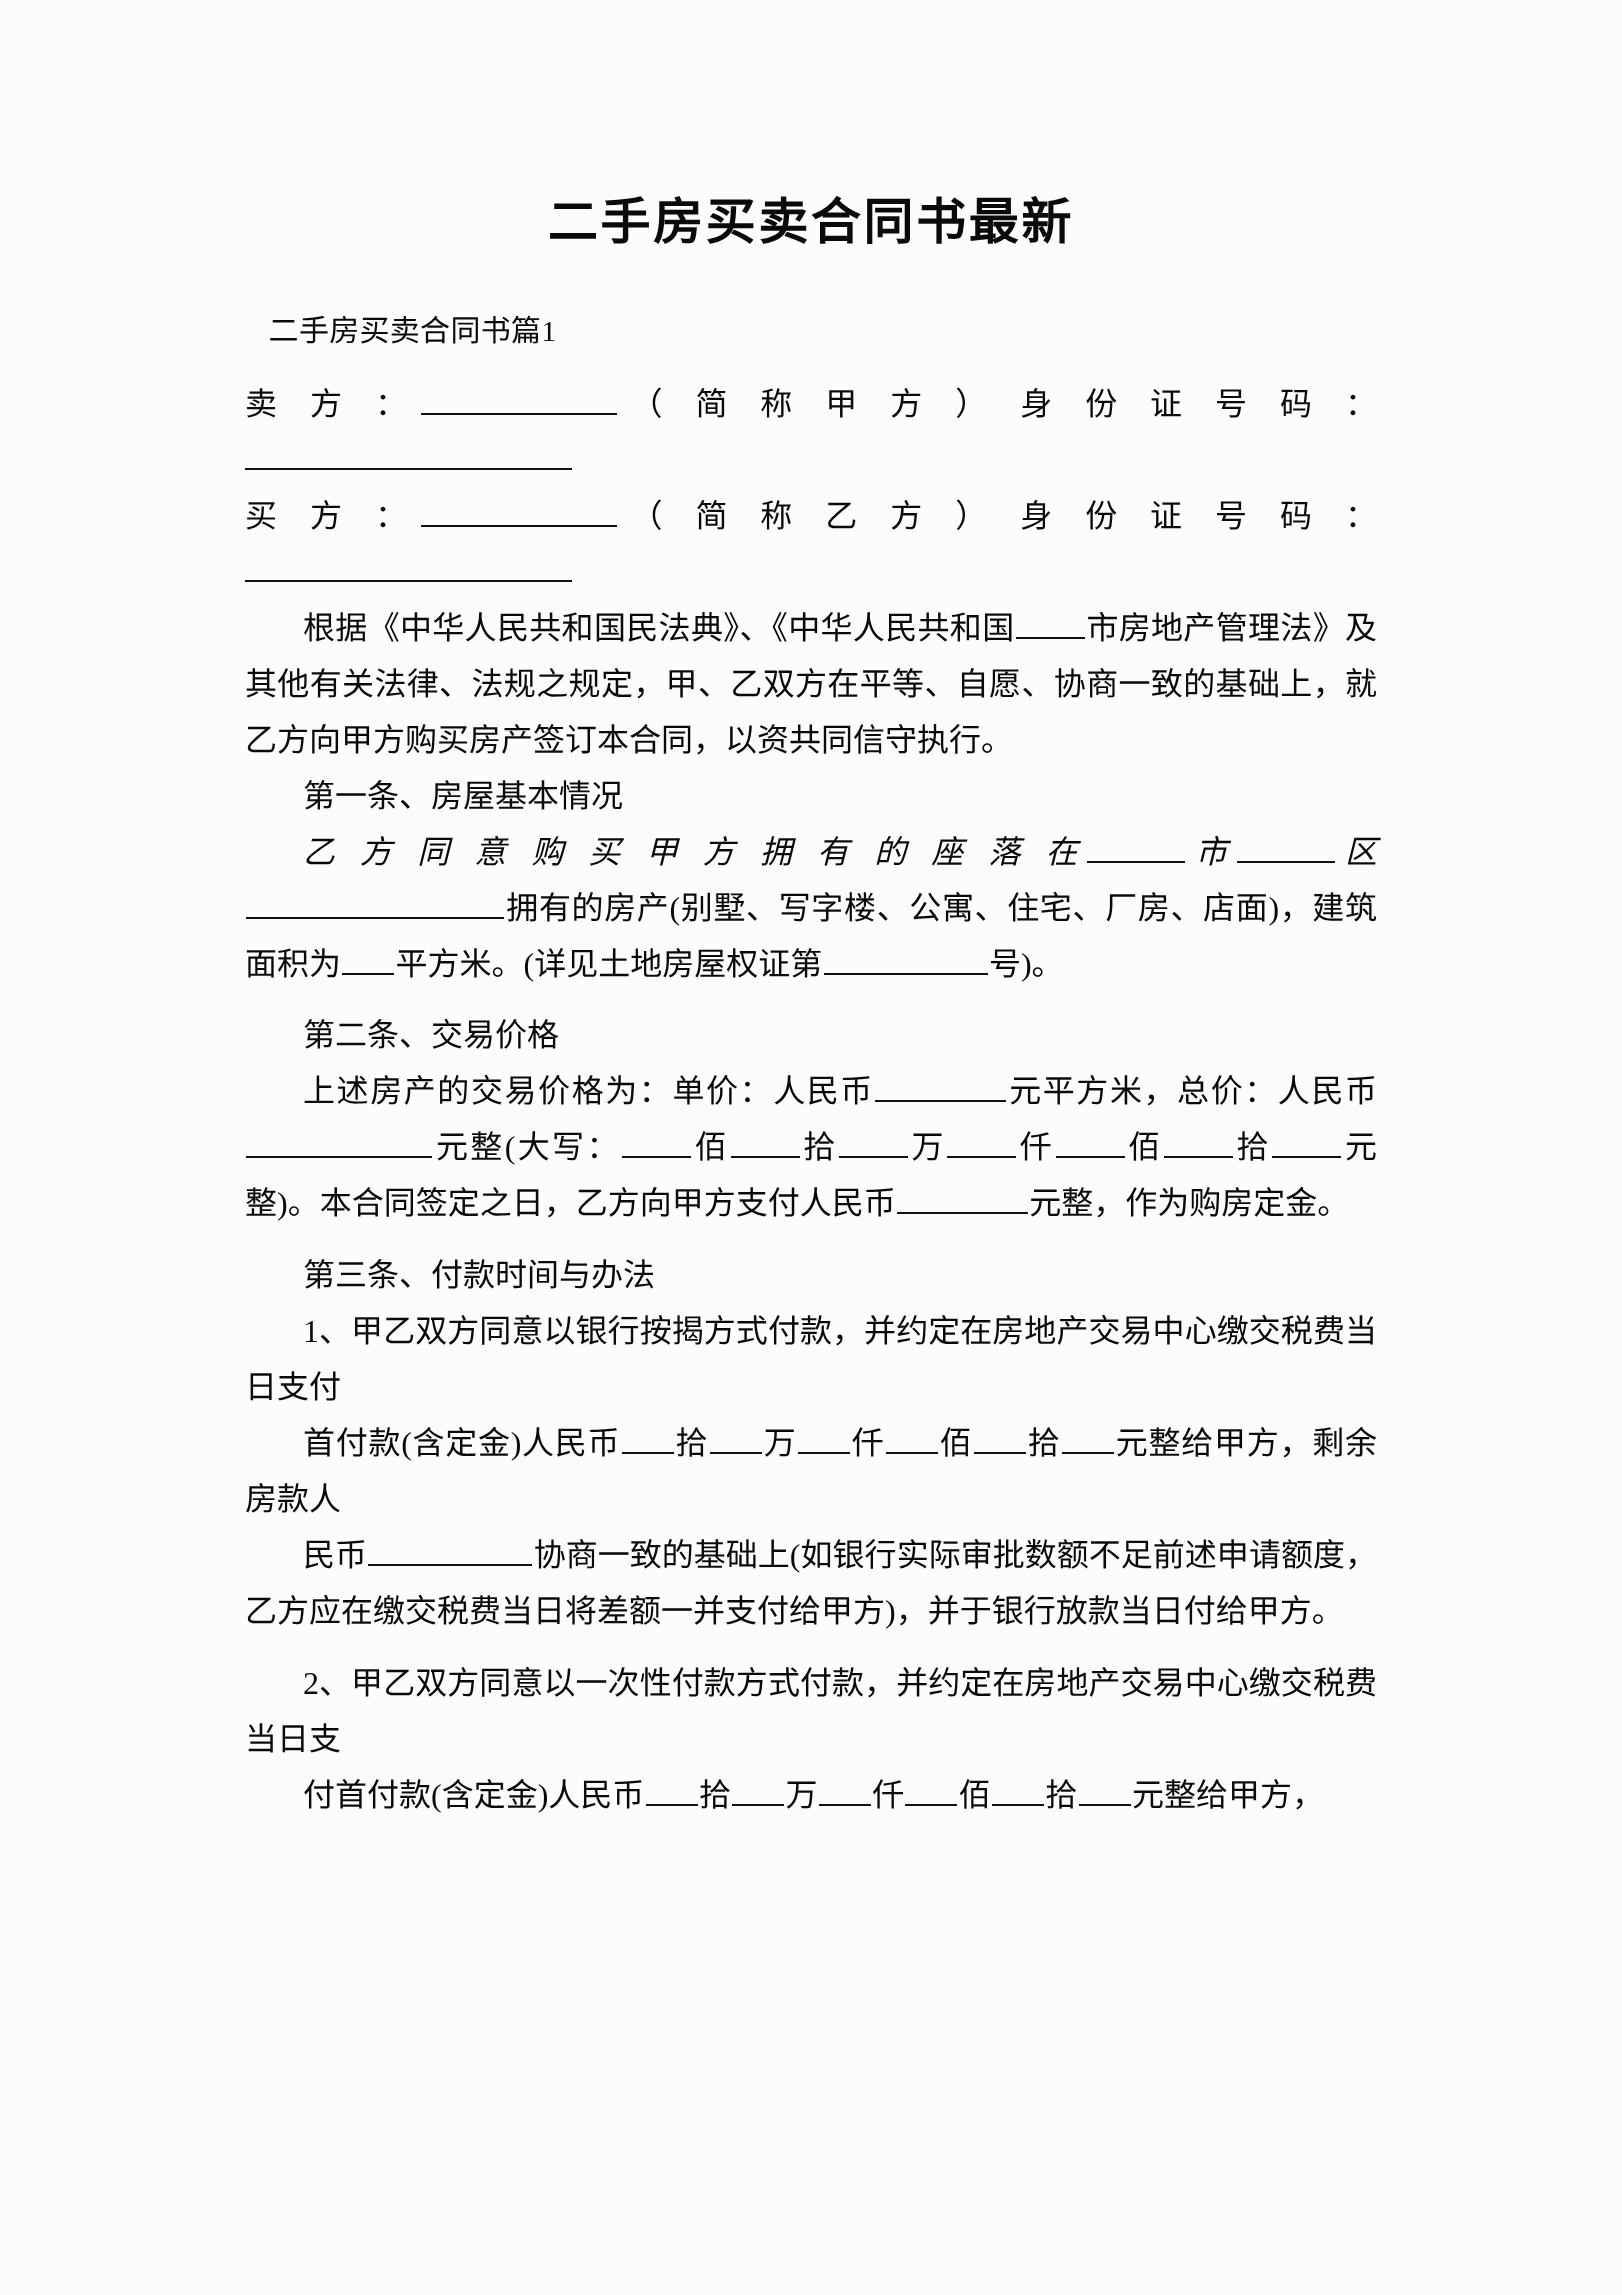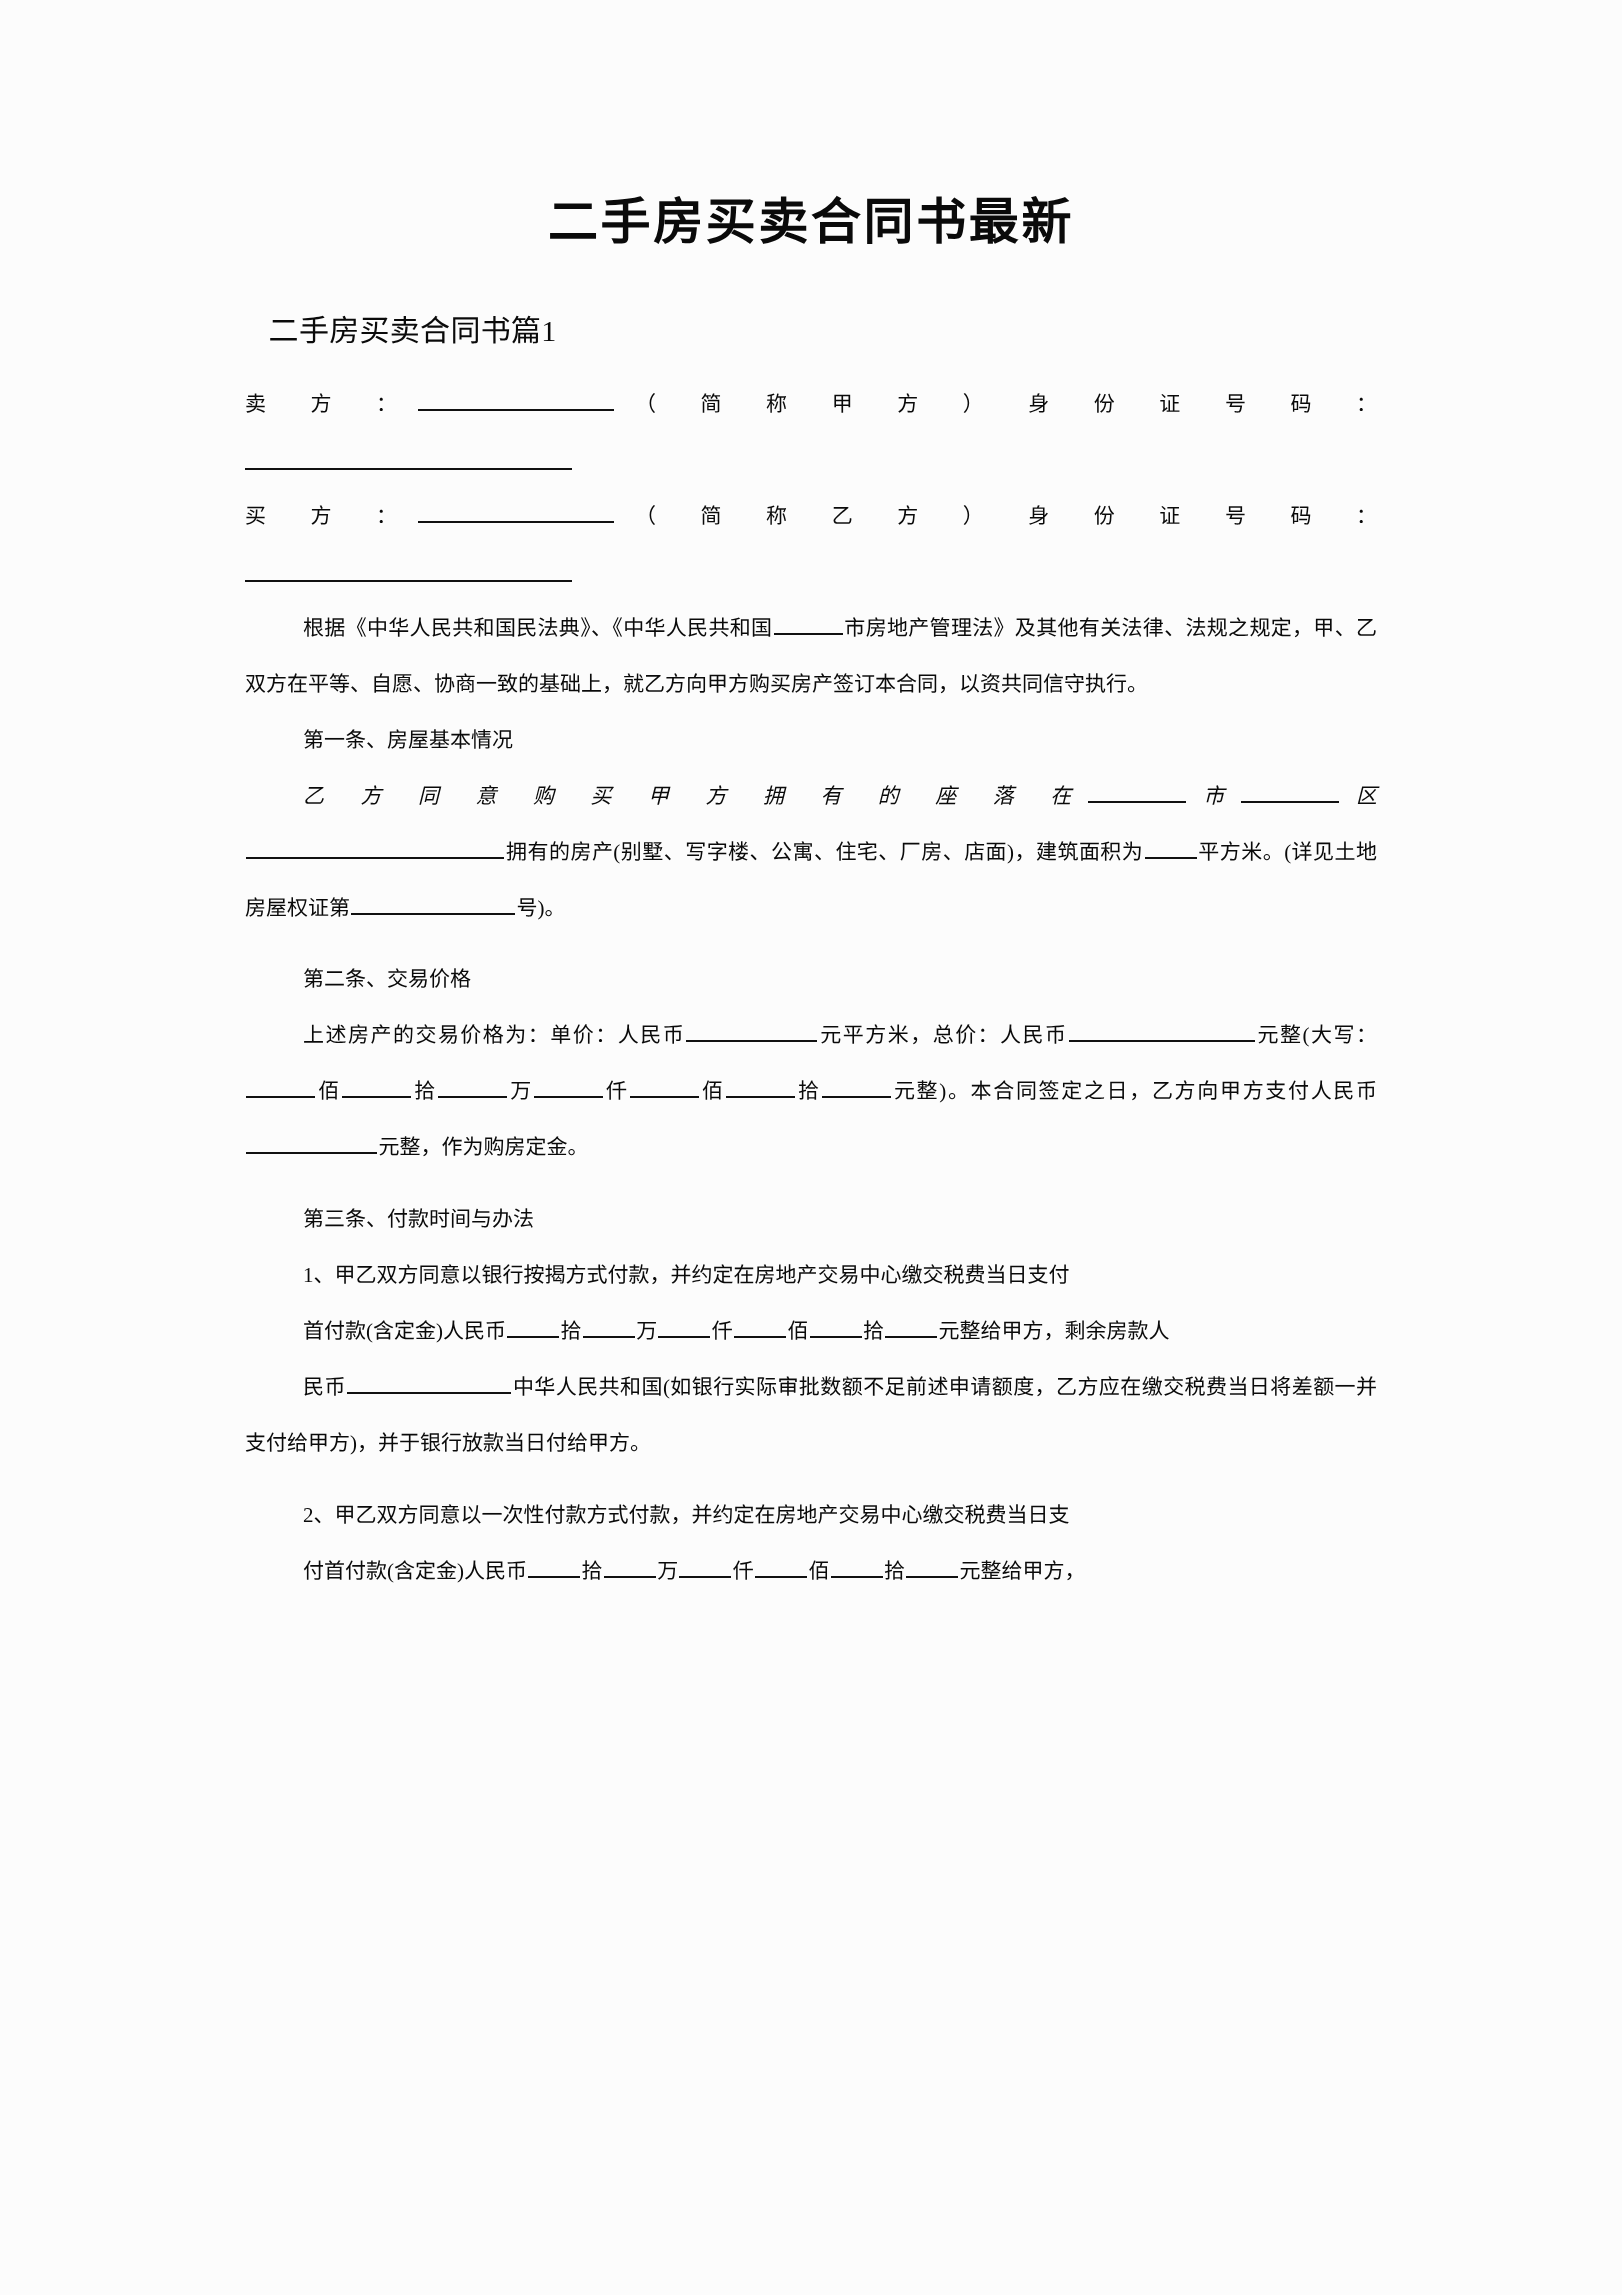--- a/index.html
+++ b/index.html
@@ -47,21 +47,21 @@
   .sub-head {
     font-size: 30px;
     line-height: 1.0;
     margin: 0;
     padding-top: 62px;
     padding-left: 23.6px;
     letter-spacing: 0.3px;
   }
 
   p.para {
-    font-size: 21px;
+    font-size: 32px;
     line-height: 56px;
     margin: 0;
     text-align: justify;
     text-justify: inter-character;
     text-align-last: left;
     letter-spacing: 0px;
     word-break: break-all;
   }
 
   p.para.indent {
@@ -133,21 +133,21 @@
     <p class="para indent gap-sm">第二条、交易价格</p>
 
     <p class="para indent"><span>上述房产的交易价格为：单价：人民币</span><span class="blank b-l"></span><span>元平方米，总价：人民币</span><span class="blank b-xxl"></span><span>元整(大写：</span><span class="blank b-s"></span><span>佰</span><span class="blank b-s"></span><span>拾</span><span class="blank b-s"></span><span>万</span><span class="blank b-s"></span><span>仟</span><span class="blank b-s"></span><span>佰</span><span class="blank b-s"></span><span>拾</span><span class="blank b-s"></span><span>元整)。</span><span>本合同签定之日，乙方向甲方支付人民币</span><span class="blank b-l"></span><span>元整，作为购房定金。</span></p>
 
     <p class="para indent gap-sm">第三条、付款时间与办法</p>
 
     <p class="para indent"><span>1、甲乙双方同意以银行按揭方式付款，并约定在房地产交易中心缴交税费</span><span>当日支付</span></p>
 
     <p class="para indent"><span>首付款(含定金)人民币</span><span class="blank b-xs"></span><span>拾</span><span class="blank b-xs"></span><span>万</span><span class="blank b-xs"></span><span>仟</span><span class="blank b-xs"></span><span>佰</span><span class="blank b-xs"></span><span>拾</span><span class="blank b-xs"></span><span>元整给甲方，</span><span>剩余房款人</span></p>
 
-    <p class="para indent"><span>民币</span><span class="blank b-xl"></span><span>中华人民共和国(如银行实际审批数额不足前述申请额</span><span>度，乙方应在缴交税费当日将差额一并支付给甲方)，并于银行放款当日付给甲</span><span>方。</span></p>
+    <p class="para indent"><span>民币</span><span class="blank b-xl"></span><span>协商一致的基础上(如银行实际审批数额不足前述申请额</span><span>度，乙方应在缴交税费当日将差额一并支付给甲方)，并于银行放款当日付给甲</span><span>方。</span></p>
 
     <p class="para indent gap-sm"><span>2、甲乙双方同意以一次性付款方式付款，并约定在房地产交易中心缴交税</span><span>费当日支</span></p>
 
     <p class="para indent"><span>付首付款(含定金)人民币</span><span class="blank b-xs"></span><span>拾</span><span class="blank b-xs"></span><span>万</span><span class="blank b-xs"></span><span>仟</span><span class="blank b-xs"></span><span>佰</span><span class="blank b-xs"></span><span>拾</span><span class="blank b-xs"></span><span>元整给甲方，</span></p>
 
   </div>
 </div>
 
 
 </body></html>

